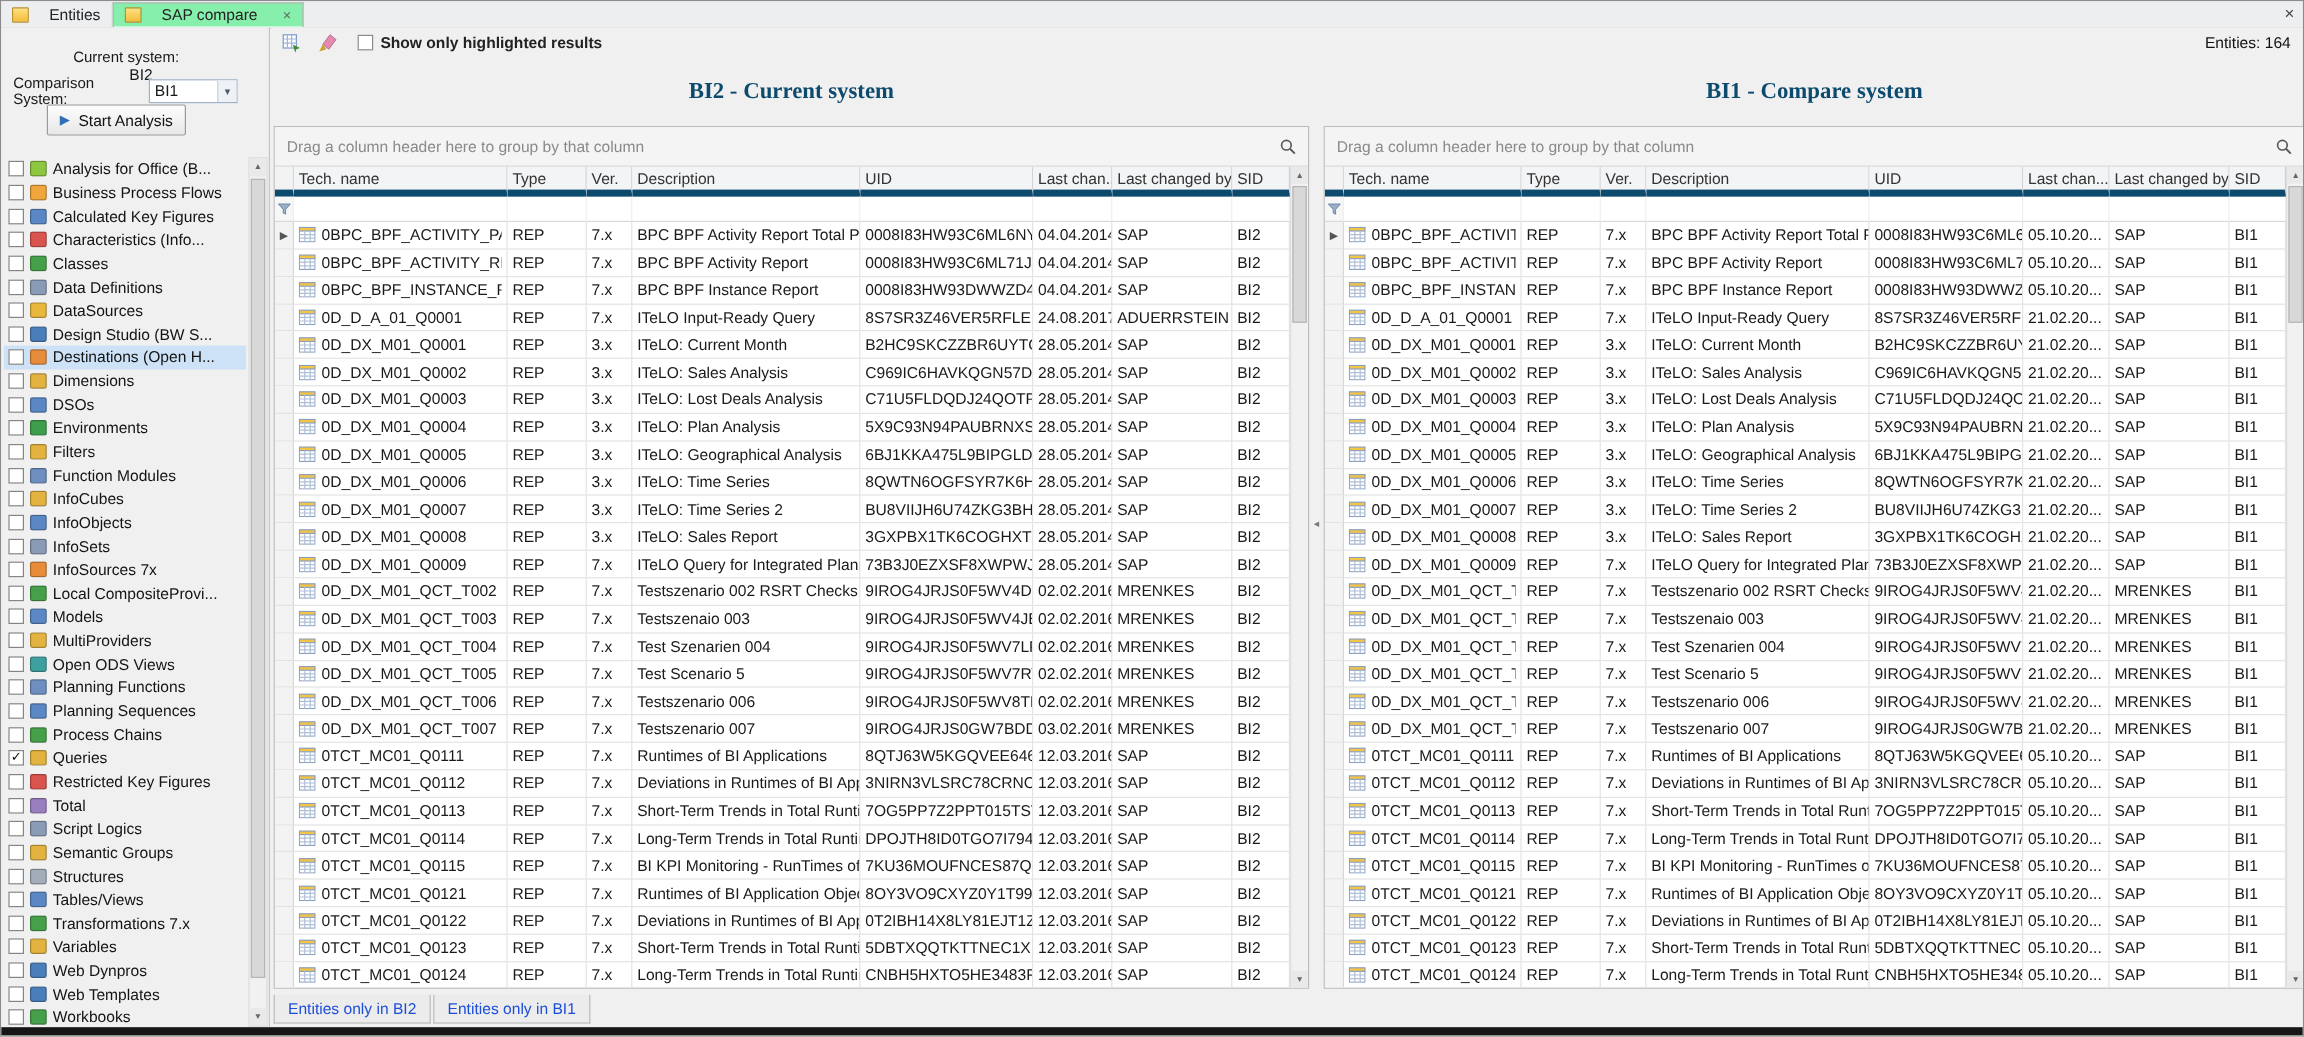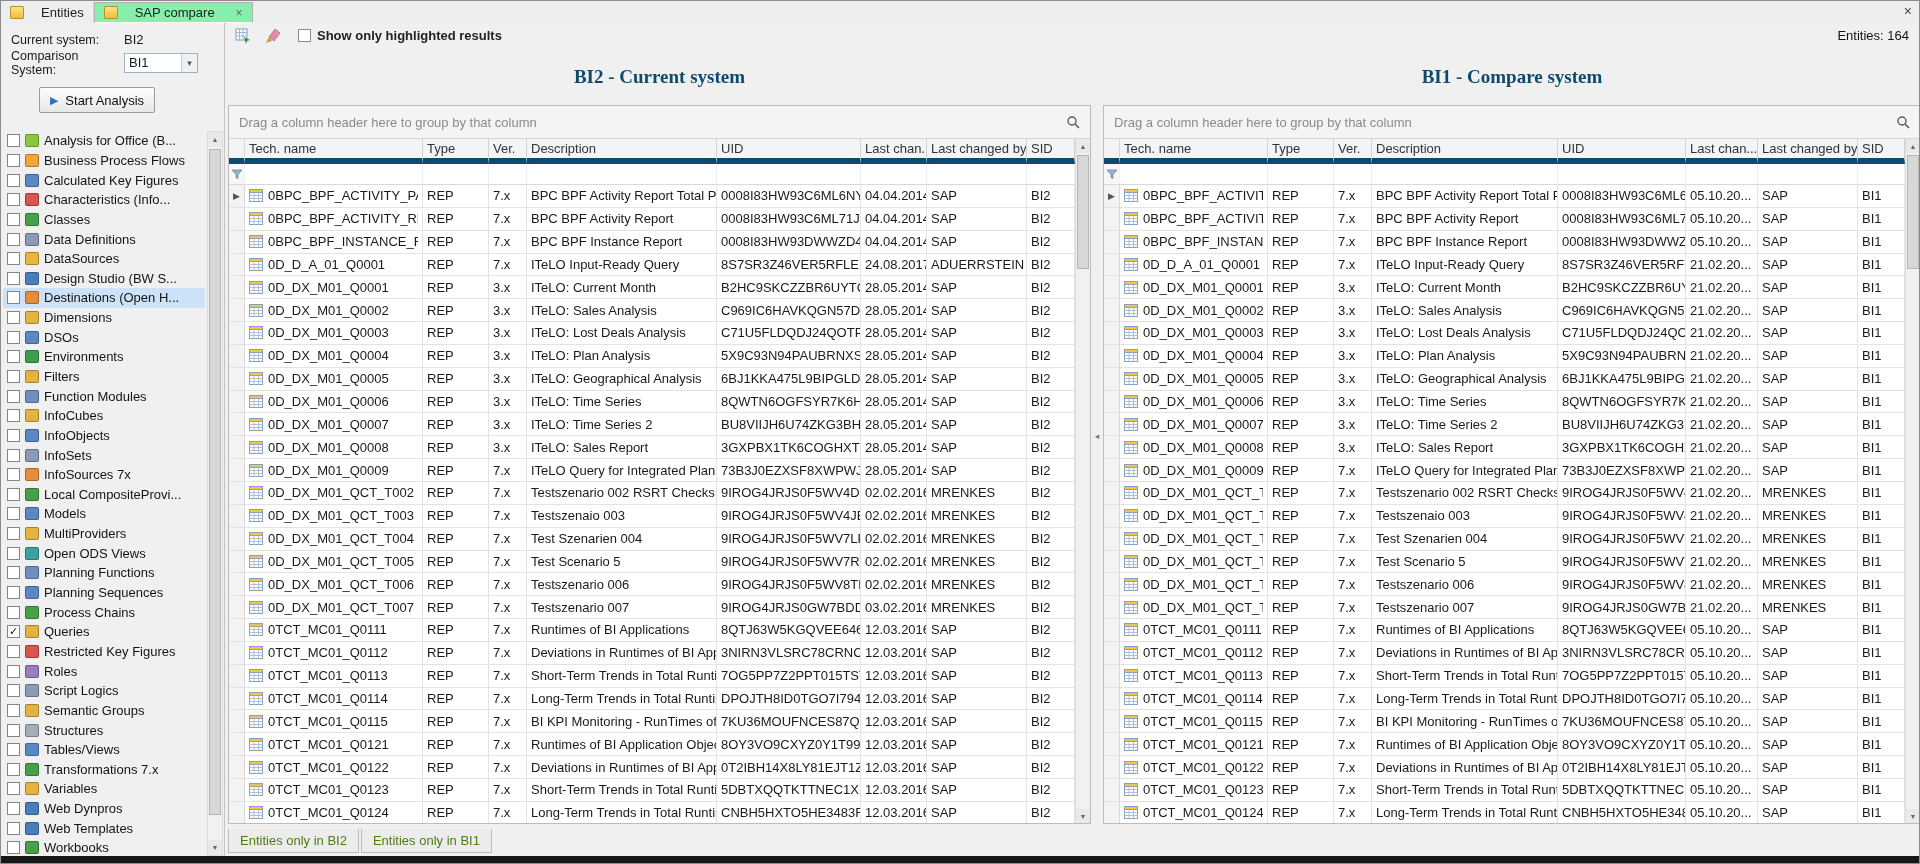--- a/index.html
+++ b/index.html
@@ -9,21 +9,21 @@
   .tabbar{position:absolute;top:0;left:0;right:0;height:22px;background:#eceef0;border-bottom:1px solid #c9c9c9;display:flex;align-items:flex-end;}
   .ttab{display:inline-flex;align-items:center;gap:17px;height:21px;padding:0 9px;font-size:13px;color:#222;border-right:1px solid #d6d6d6;box-sizing:border-box;}
   .ttab.active{background:#86efac;border:1px solid #b5b5b5;border-bottom:1px solid #fafafa;}
   .ticon{display:inline-block;width:12px;height:11px;background:linear-gradient(#ffe082,#f2bd3a);border:1px solid #b8912e;border-radius:1px;}
   .tclose{margin-left:4px;color:#666;font-size:12px;cursor:default;}
   .winclose{position:absolute;right:7px;top:3px;font-size:14px;color:#444;line-height:1;}
 
   
   .leftcol{position:absolute;top:22px;left:0;width:224px;bottom:7px;background:#f0f0f0;border-right:1px solid #c5c5c5;box-sizing:border-box;}
   .sysrow{display:flex;align-items:center;height:23px;padding-left:10px;font-size:13px;color:#1a1a1a;}
-  .sysrow:first-child{margin-top:5px;}
+  .sysrow:first-child{margin-top:18px;flex-direction:column;}
   .syslabel{width:113px;flex:none;font-size:12.5px;}
   .sysval{font-size:13px;}
   .dropdown{display:flex;align-items:center;width:74px;height:20px;background:#fff;border:1px solid #9fb2c8;box-sizing:border-box;font-size:13px;}
   .dropdown .ddval{flex:1;padding-left:4px;}
   .dd-arrow{width:15px;height:100%;display:flex;align-items:center;justify-content:center;background:#eef1f5;border-left:1px solid #c8d2de;font-size:9px;color:#4a5a6a;}
   .start-btn{position:absolute;left:38px;top:64px;width:116px;height:26px;display:flex;align-items:center;justify-content:center;gap:7px;
     background:linear-gradient(#fdfdfd,#e7e7e7);border:1px solid #9a9a9a;border-radius:2px;font-size:13px;color:#111;font-family:"Liberation Sans",sans-serif;}
   .play{color:#2f6fb8;font-size:11px;line-height:1;}
 
   .tree{position:absolute;left:2px;top:108px;right:19px;bottom:0;overflow:hidden;}
@@ -70,21 +70,21 @@
 
   .vscroll{position:absolute;top:33px;right:0;bottom:0;width:15px;background:#f1f1f1;border-left:1px solid #dedede;box-sizing:border-box;}
   .vs-up,.vs-down{position:absolute;left:0;right:0;height:14px;display:flex;align-items:center;justify-content:center;font-size:7px;color:#666;background:#e9e9e9;}
   .vs-up{top:0;}.vs-down{bottom:0;}
   .vs-thumb{position:absolute;left:1px;right:1px;top:16px;height:112px;background:#d8d8d8;border:1px solid #b5b5b5;}
 
   .splitter{position:absolute;left:865px;top:25px;width:12px;height:776px;display:flex;align-items:center;justify-content:center;}
   .sp-arrow{font-size:9px;color:#777;}
 
   .bottomtabs{position:absolute;left:2px;top:806px;height:26px;display:flex;align-items:flex-start;}
-  .btab{height:24px;display:flex;align-items:center;padding:0 11px;font-size:13px;color:#4d7c0f;background:#ececec;border:1px solid #bcbcbc;border-top:none;margin-right:2px;box-sizing:border-box;}
+  .btab{height:24px;display:flex;align-items:center;padding:0 11px;font-size:13px;color:#1d4ed8;background:#ececec;border:1px solid #bcbcbc;border-top:none;margin-right:2px;box-sizing:border-box;}
   .btab.active{background:#fff;font-weight:bold;height:26px;margin-top:44px;}
 
   .bottom-strip{position:absolute;left:0;right:0;bottom:0;height:7px;background:#161616;}
 </style>
 </head>
 <body>
 
 <div class="screen">
 
   <div class="tabbar">
@@ -248,21 +248,21 @@
           <span class="tlabel">Queries</span>
         </div>
         <div class="tree-item">
           <span class="cb"></span>
           <span class="node-icon" style="background: rgb(217, 83, 79);"></span>
           <span class="tlabel">Restricted Key Figures</span>
         </div>
         <div class="tree-item">
           <span class="cb"></span>
           <span class="node-icon" style="background: rgb(154, 127, 192);"></span>
-          <span class="tlabel">Roles</span>
+          <span class="tlabel">Total</span>
         </div>
         <div class="tree-item">
           <span class="cb"></span>
           <span class="node-icon" style="background: rgb(138, 155, 181);"></span>
           <span class="tlabel">Script Logics</span>
         </div>
         <div class="tree-item">
           <span class="cb"></span>
           <span class="node-icon" style="background: rgb(227, 179, 65);"></span>
           <span class="tlabel">Semantic Groups</span>

